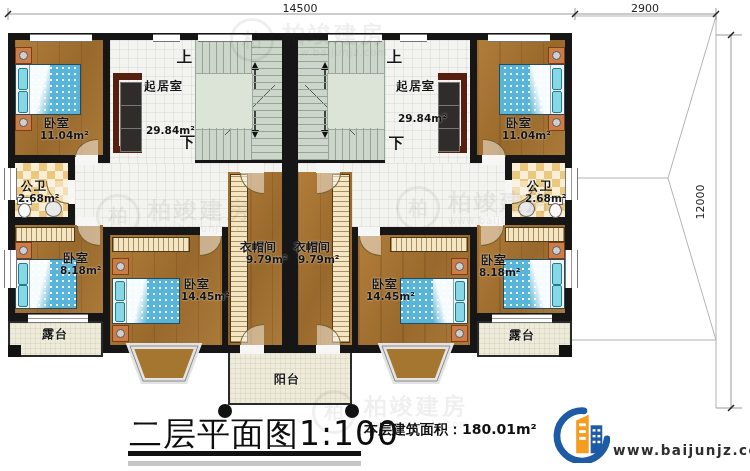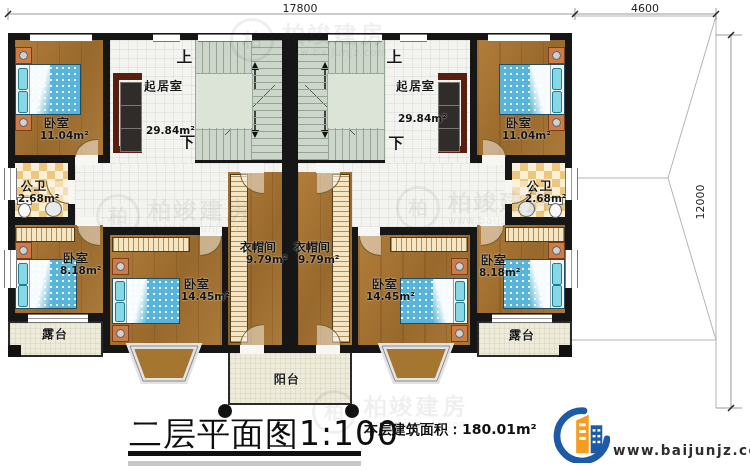--- a/index.html
+++ b/index.html
@@ -101,22 +101,22 @@
       <path d="M8,8 L8,20 M575,8 L575,20 M716,8 L716,20"></path>
       <path d="M716,35 L742,35 M716,408 L742,408"></path>
     </g>
 
     <g stroke="#222" stroke-width="1.5">
       <path d="M5,17 L11,11 M572,17 L578,11 M713,17 L719,11"></path>
       <path d="M728,38 L734,32 M728,411 L734,405"></path>
     </g>
   </svg>
 
-  <div class="dim" style="left:270px;top:2px;width:60px;text-align:center;">17800</div>
-  <div class="dim" style="left:615px;top:2px;width:60px;text-align:center;">4600</div>
+  <div class="dim" style="left:270px;top:2px;width:60px;text-align:center;">14500</div>
+  <div class="dim" style="left:615px;top:2px;width:60px;text-align:center;">2900</div>
   <div class="dim" style="left:666px;top:195px;width:70px;height:14px;text-align:center;transform:rotate(-90deg);">12000</div>
 
   <div class="base"></div>
 
   <div class="abs floor tile" style="left:110px;top:40px;width:85px;height:123px;"></div>
   <div class="abs floor tile" style="left:385px;top:40px;width:85px;height:123px;"></div>
   <div class="abs floor tile" style="left:75px;top:163px;width:207px;height:64px;"></div>
   <div class="abs floor tile" style="left:298px;top:163px;width:207px;height:64px;"></div>
 
   <div class="abs floor wd" style="left:15px;top:40px;width:88px;height:115px;">

